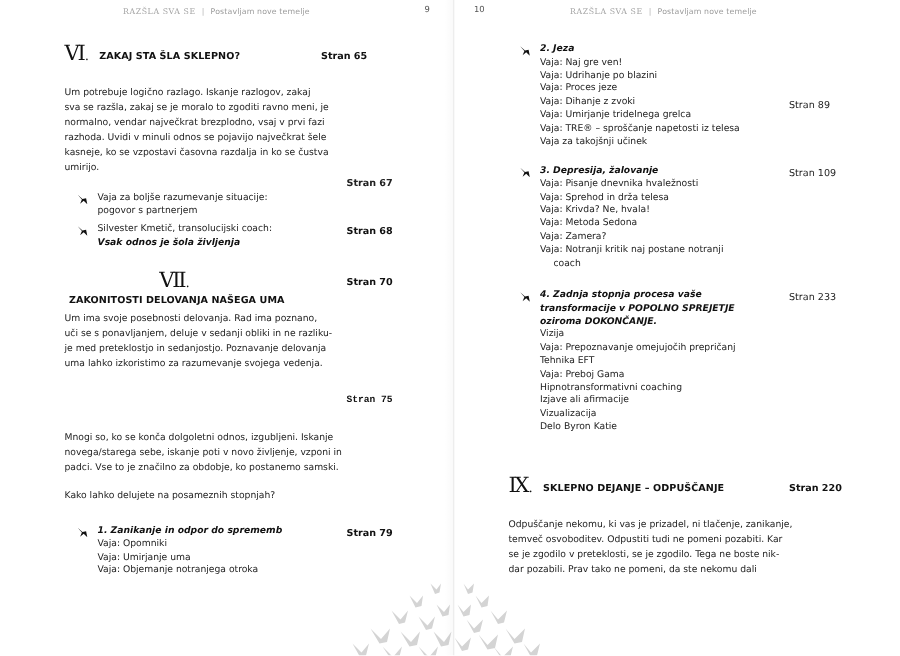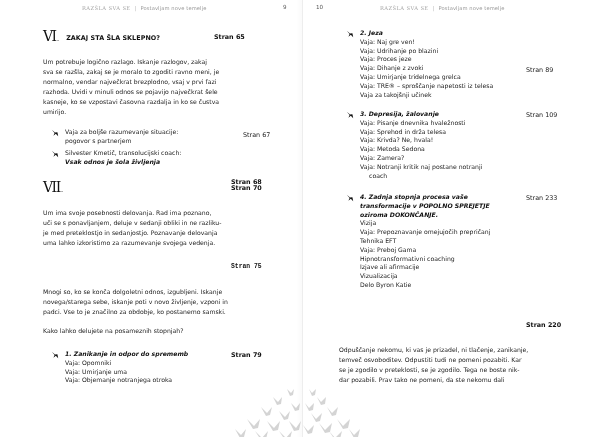--- a/index.html
+++ b/index.html
@@ -67,37 +67,38 @@
       <span class="bullet">
         <svg viewBox="0 0 10 10">
             <path d="M1 1 L4.5 5 L3 8.5 L6 6 L9 9 L8 4 L5 4.5 Z" fill="#111"></path>
           </svg>
       </span>
       <div class="entry-lines">
         <div>Vaja za boljše razumevanje situacije:</div>
         <div>pogovor s partnerjem</div>
       </div>
     </div>
-    <div class="stran light" style="left:231px; top:131px; font-weight:normal;margin-left:12px;">Stran 67</div>
+    <div class="stran light" style="left:231px; top:118px; font-weight:bold;">Stran 67</div>
 
     <div class="entry" style="left:51px; top:149px; width:200px; height:20px;">
       <span class="bullet">
         <svg viewBox="0 0 10 10">
             <path d="M1 1 L4.5 5 L3 8.5 L6 6 L9 9 L8 4 L5 4.5 Z" fill="#111"></path>
           </svg>
       </span>
       <div class="entry-lines">
         <div>Silvester Kmetič, transolucijski coach:</div>
         <div class="bi">Vsak odnos je šola življenja</div>
       </div>
     </div>
-    <div class="stran" style="left:231px; top:150px;margin-top:28px;">Stran 68</div>
+    <div class="stran" style="left:231px; top:150px;">Stran 68</div>
 
     <div class="sec-head" style="left:43px; top:180px;flex-direction:column;">
       <span class="numeral"><span>VII</span><span class="dot">.</span></span>
+      <span class="sec-title" style="margin-left:3px;">ZAKONITOSTI DELOVANJA NAŠEGA UMA</span>
     </div>
     <div class="stran" style="left:231px; top:184px;text-align:center;">Stran 70</div>
 
     <div class="para" style="left:43px; top:208px;">
       <div>Um ima svoje posebnosti delovanja. Rad ima poznano,</div>
       <div>uči se s ponavljanjem, deluje v sedanji obliki in ne razliku-</div>
       <div>je med preteklostjo in sedanjostjo. Poznavanje delovanja</div>
       <div>uma lahko izkoristimo za razumevanje svojega vedenja.</div>
     </div>
 
@@ -206,20 +207,24 @@
         <div>Tehnika EFT</div>
         <div>Vaja: Preboj Gama</div>
         <div>Hipnotransformativni coaching</div>
         <div>Izjave ali afirmacije</div>
         <div>Vizualizacija</div>
         <div>Delo Byron Katie</div>
       </div>
     </div>
     <div class="stran light" style="left:223px; top:194px;">Stran 233</div>
 
+    <div class="sec-head" style="left:36px; top:317px;">
+      <span class="numeral"><span>IX</span><span class="dot">.</span></span>
+      <span class="sec-title">SKLEPNO DEJANJE – ODPUŠČANJE</span>
+    </div>
     <div class="stran" style="left:223px; top:321px;">Stran 220</div>
 
     <div class="para" style="left:36px; top:345px;">
       <div>Odpuščanje nekomu, ki vas je prizadel, ni tlačenje, zanikanje,</div>
       <div>temveč osvoboditev. Odpustiti tudi ne pomeni pozabiti. Kar</div>
       <div>se je zgodilo v preteklosti, se je zgodilo. Tega ne boste nik-</div>
       <div>dar pozabili. Prav tako ne pomeni, da ste nekomu dali</div>
     </div>
 
     <div class="butterflies" style="left:0px; top:385px;">

